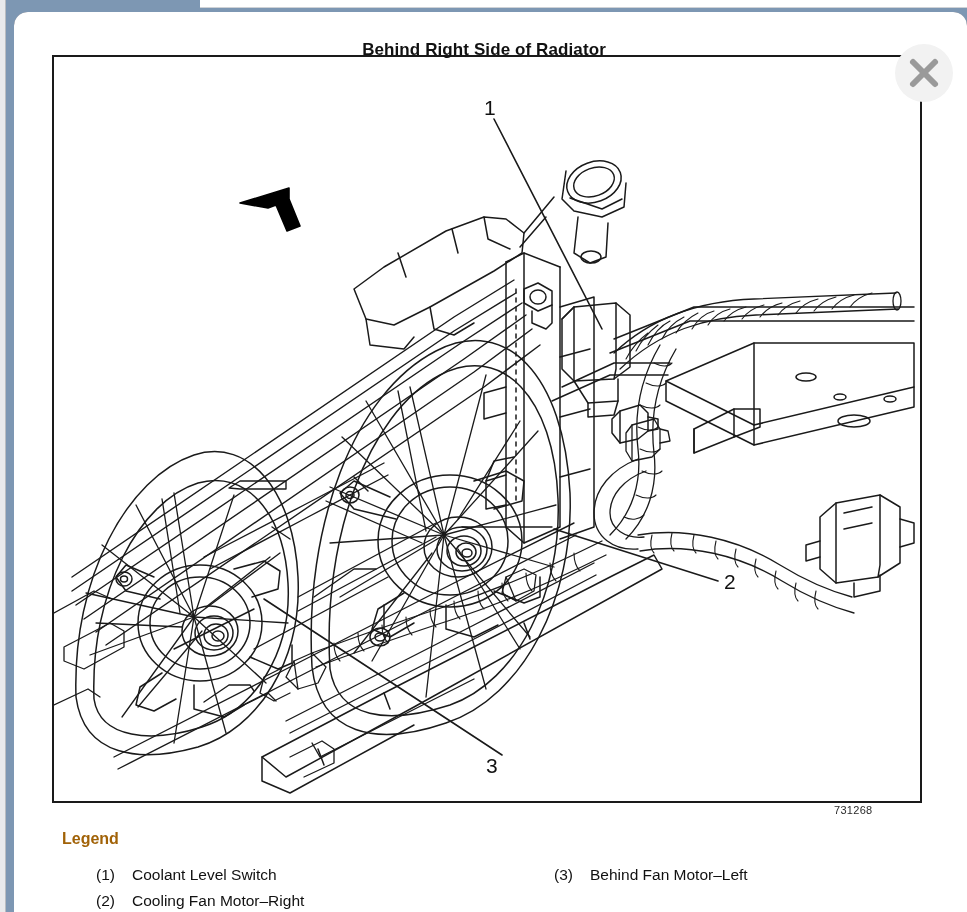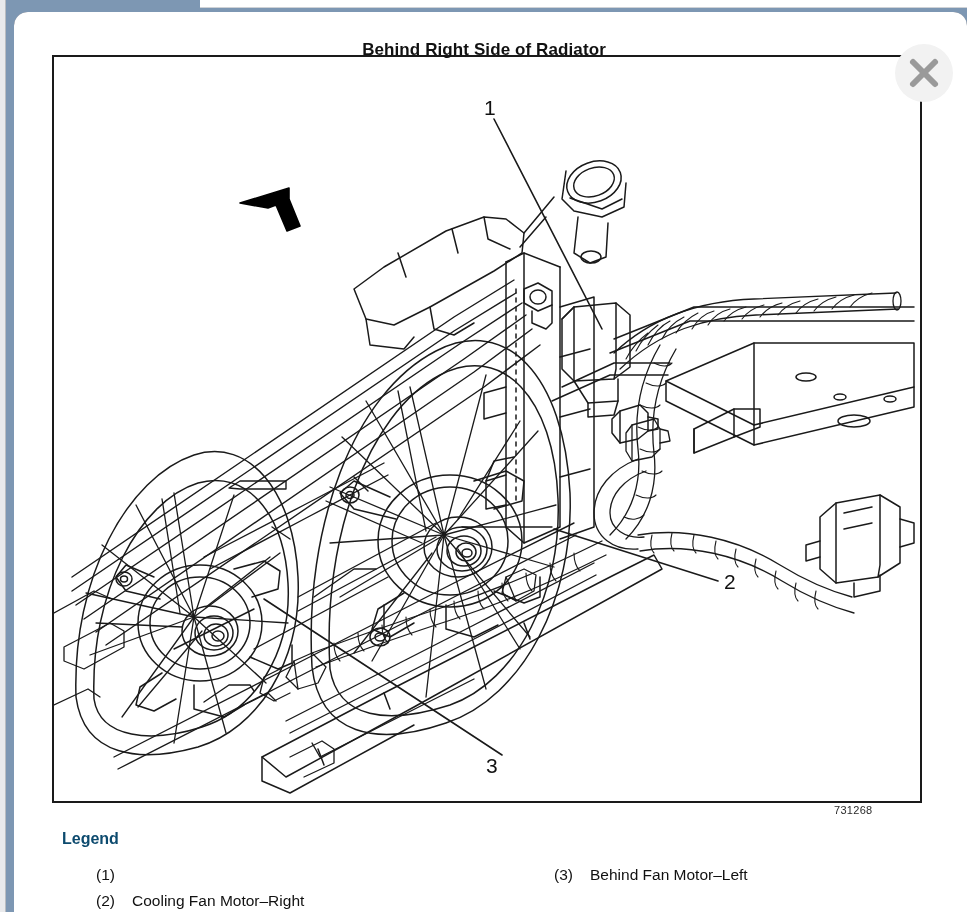--- a/index.html
+++ b/index.html
@@ -126,21 +126,21 @@
   
   #legend {
     position: absolute;
     left: 38px;
     top: 818px;
     width: 880px;
   }
   #legend-title {
     font-size: 16px;
     font-weight: bold;
-    color: #0c4a6e;
+    color: #a16207;
     margin-left: 10px;
   }
   .legend-cols {
     position: relative;
     margin-top: 14px;
     height: 56px;
   }
   .legend-col {
     position: absolute;
     top: 0;
@@ -503,20 +503,21 @@
       </div>
 
       <div id="figure-id">731268</div>
 
       <div id="legend">
         <div id="legend-title">Legend</div>
         <div class="legend-cols">
           <div class="legend-col left">
             <div class="legend-item">
               <span class="legend-num">(1)</span>
+              <span class="legend-label">Coolant Level Switch</span>
             </div>
             <div class="legend-item">
               <span class="legend-num">(2)</span>
               <span class="legend-label">Cooling Fan Motor–Right</span>
             </div>
           </div>
           <div class="legend-col right">
             <div class="legend-item">
               <span class="legend-num">(3)</span>
               <span class="legend-label">Behind Fan Motor–Left</span>

